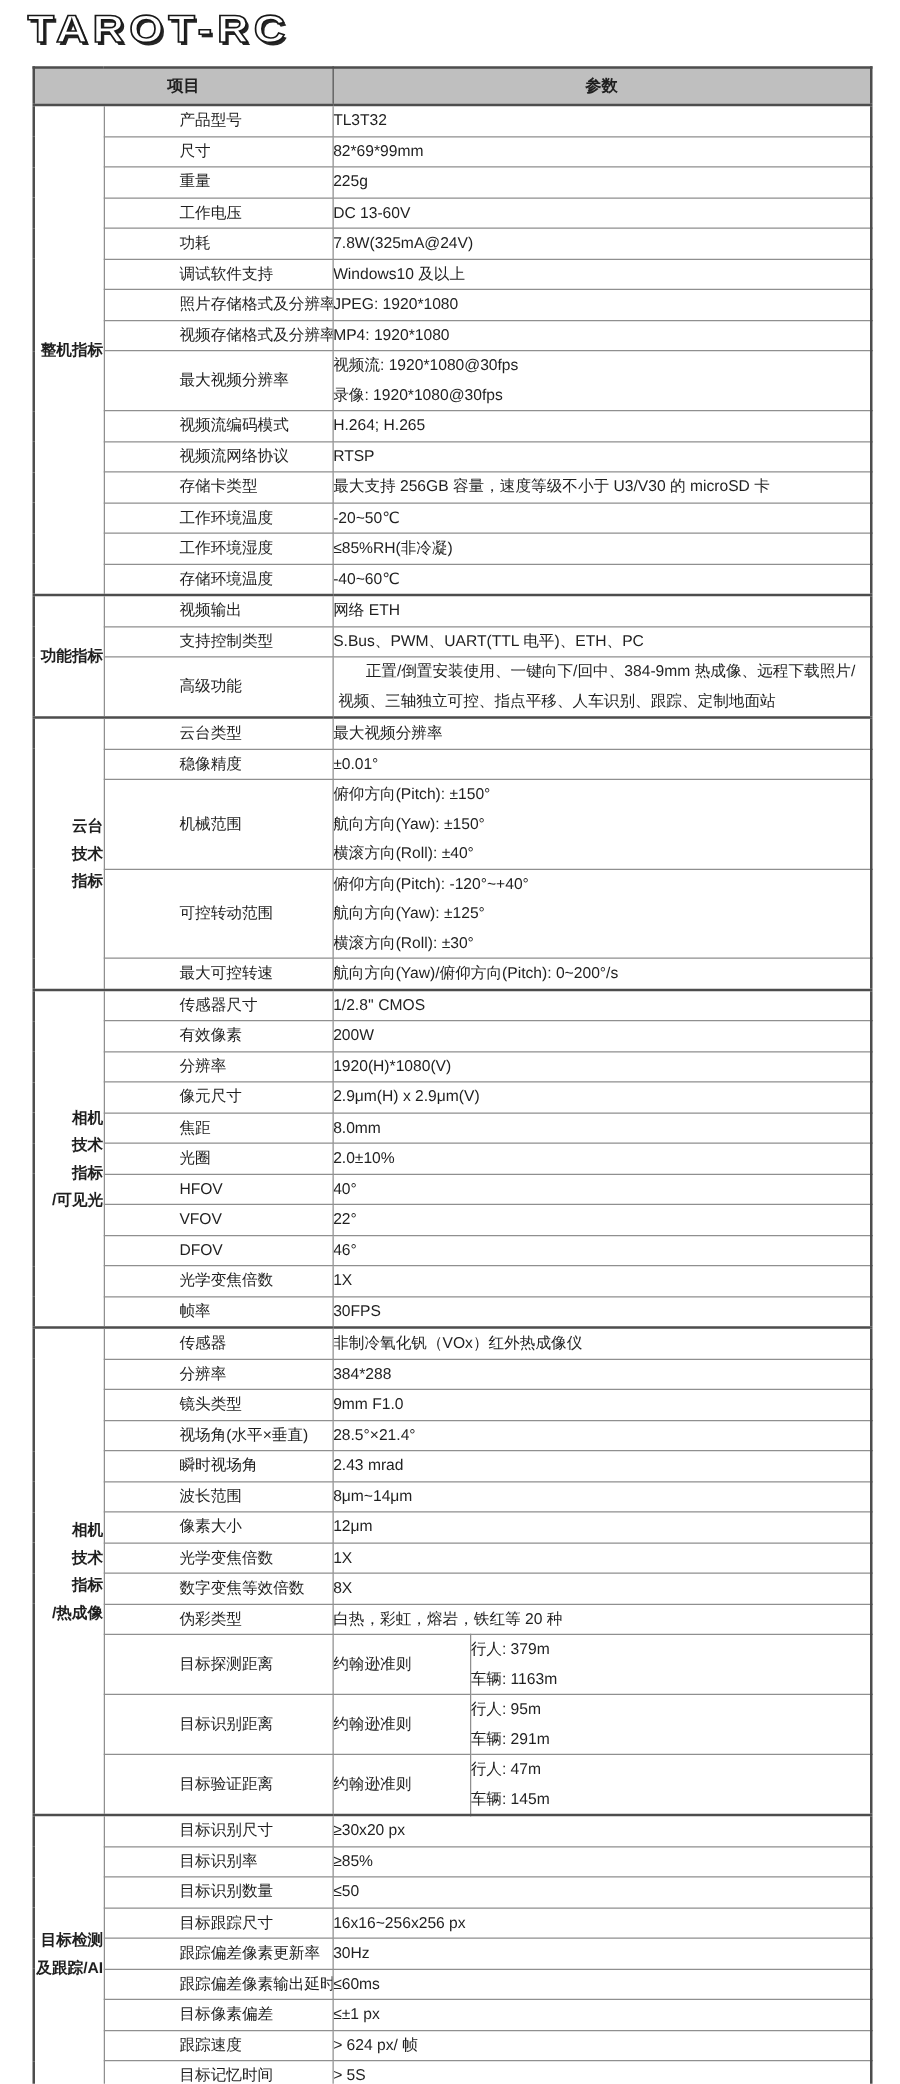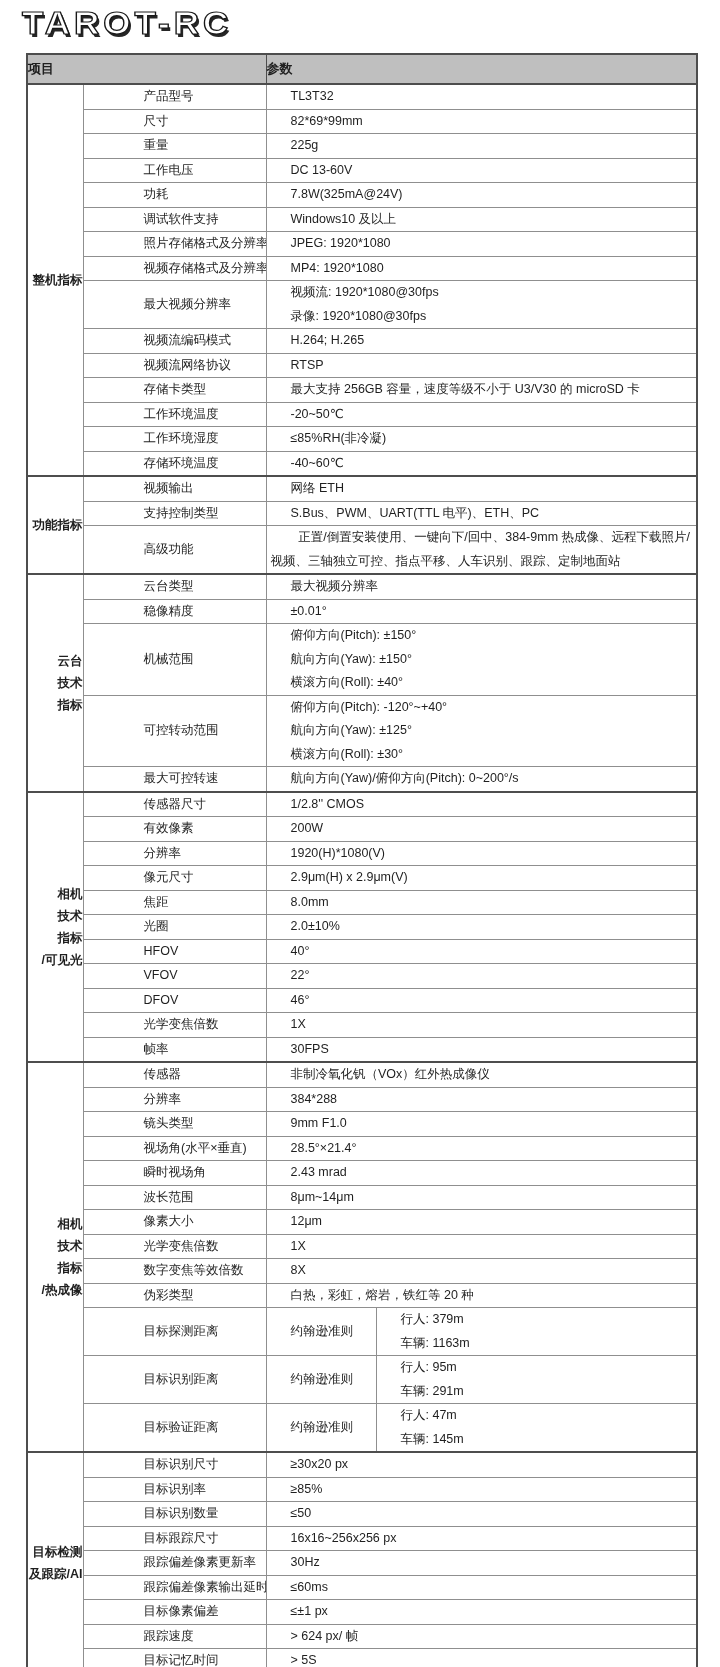--- a/index.html
+++ b/index.html
@@ -34,21 +34,21 @@
   }
   col.c-group { width: 56px; }
   col.c-item  { width: 183px; }
   col.c-crit  { width: 110px; }
   col.c-val   { width: 321px; }
 
   th {
     background: #bfbfbf;
     height: 28px;
     font-size: 13px; font-weight: bold;
-    text-align: left;
+    text-align: center;
     border: 1px solid #4d4d4d;
     padding: 0;
   }
   td {
     border: 1px solid #8f8f8f;
     padding: 0;
     vertical-align: middle;
     overflow: hidden;
   }
   tr.group-start td { border-top: 2px solid #4d4d4d; }
@@ -57,30 +57,30 @@
     text-align: right;
     font-weight: bold;
     font-size: 12.5px;
     background: #ffffff;
   }
   td.group-cell .gl { line-height: 22px; white-space: nowrap; }
 
   td.item-cell { padding-left: 60px; }
   td.item-cell .vl { white-space: nowrap; }
 
-  td.value-cell, td.crit-cell, td.subval-cell { padding-left: 24px; }
+  td.value-cell, td.crit-cell, td.subval-cell { }
 
   .vl { line-height: 23.5px; height: 23.5px; white-space: nowrap; }
 
   td.value-cell.wrap { padding: 0 6px 0 4px; }
   td.value-cell.wrap .wp {
     line-height: 23.5px;
     margin: 0;
   }
-  td.value-cell.wrap .wp .first { text-indent: 22px; text-align: right; }
+  td.value-cell.wrap .wp .first { text-indent: 22px; }
   td.value-cell.wrap .wp div { height: 23.5px; white-space: nowrap; }
 </style>
 </head>
 <body>
 
 <div class="page">
   <div class="logo">TAROT-RC</div>
 
   <table class="spec">
     <colgroup>

